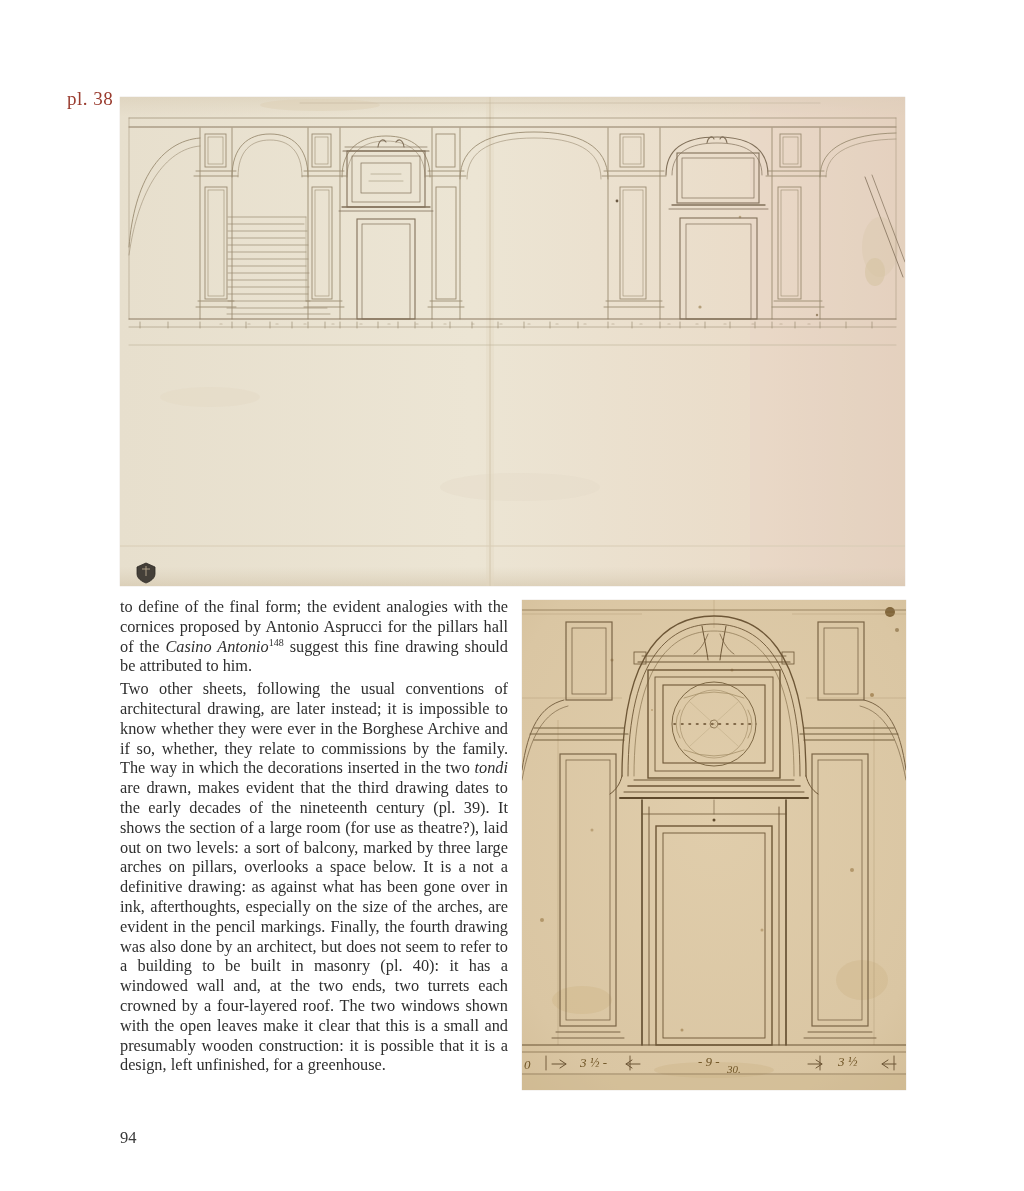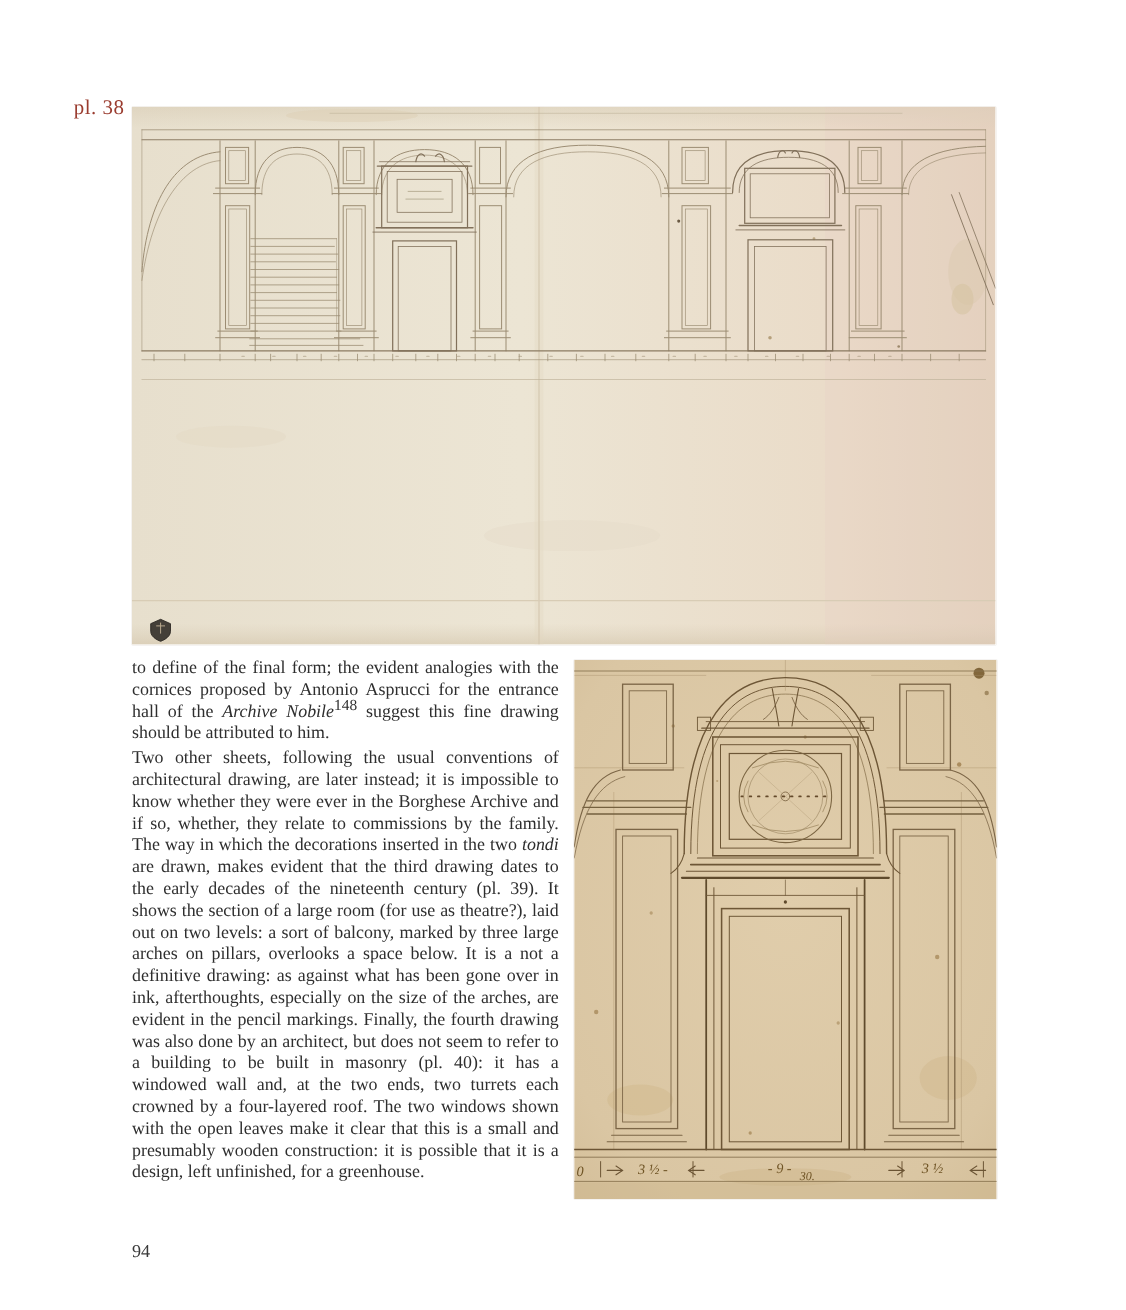--- a/index.html
+++ b/index.html
@@ -22,21 +22,21 @@
   }
   .fig-top svg, .fig-right svg { display:block; width:100%; height:100%; }
   .text-col {
     position:absolute; left:120px; top:597px; width:388px;
     font-size:16.3px; line-height:19.8px; color:#2e2e2e;
     text-align:justify; text-justify:inter-word;
   }
   .text-col p { margin:0; }
   .text-col p + p { margin-top:3px; }
   .text-col i { font-style:italic; }
-  .text-col sup { font-size:14px; vertical-align:super; line-height:0; }
+  .text-col sup { font-size:10px; vertical-align:super; line-height:0; }
   .page-number {
     position:absolute; left:120px; top:1128px;
     font-size:16.5px; color:#3a3a3a;
   }
   .hand { font-family:"Liberation Serif", serif; font-style:italic; }
 </style>
 </head>
 <body>
 
 <div class="page">
@@ -218,21 +218,21 @@
       </g>
 
       <g>
         <path d="M26,466 l9,4 v7 c0,6 -9,9 -9,9 c0,0 -9,-3 -9,-9 v-7 z" fill="#443f38" stroke="#2c2823" stroke-width="0.8"></path>
         <path d="M22,472 l8,0 M26,469 l0,10" stroke="#b9a98f" stroke-width="0.9" fill="none"></path>
       </g>
     </svg>
   </div>
 
   <div class="text-col">
-    <p><span>to define of the final form; the evident analogies with the cornices proposed by Antonio Asprucci for the entrance hall of the </span><i>Archive Nobile</i><sup>148</sup><span> suggest this fine drawing should be attributed to him.</span></p>
+    <p><span>to define of the final form; the evident analogies with the cornices proposed by Antonio Asprucci for the pillars hall of the </span><i>Casino Antonio</i><sup>148</sup><span> suggest this fine drawing should be attributed to him.</span></p>
     <p><span>Two other sheets, following the usual conventions of architectural drawing, are later instead; it is impossible to know whether they were ever in the Borghese Archive and if so, whether, they relate to commissions by the family. The way in which the decorations inserted in the two </span><i>tondi</i><span> are drawn, makes evident that the third drawing dates to the early decades of the nineteenth century (pl. 39). It shows the section of a large room (for use as theatre?), laid out on two levels: a sort of balcony, marked by three large arches on pillars, overlooks a space below. It is a not a definitive drawing: as against what has been gone over in ink, afterthoughts, especially on the size of the arches, are evident in the pencil markings. Finally, the fourth drawing was also done by an architect, but does not seem to refer to a building to be built in masonry (pl. 40): it has a windowed wall and, at the two ends, two turrets each crowned by a four-layered roof. The two windows shown with the open leaves make it clear that this is a small and presumably wooden construction: it is possible that it is a design, left unfinished, for a greenhouse.</span></p>
   </div>
 
   <div class="fig-right">
     <svg viewBox="0 0 384 490" aria-hidden="true">
       <defs>
         <radialGradient id="parch2" cx="0.5" cy="0.45" r="0.85">
           <stop offset="0" stop-color="#e0cdab"></stop>
           <stop offset="0.7" stop-color="#dac6a3"></stop>
           <stop offset="1" stop-color="#d0ba93"></stop>

